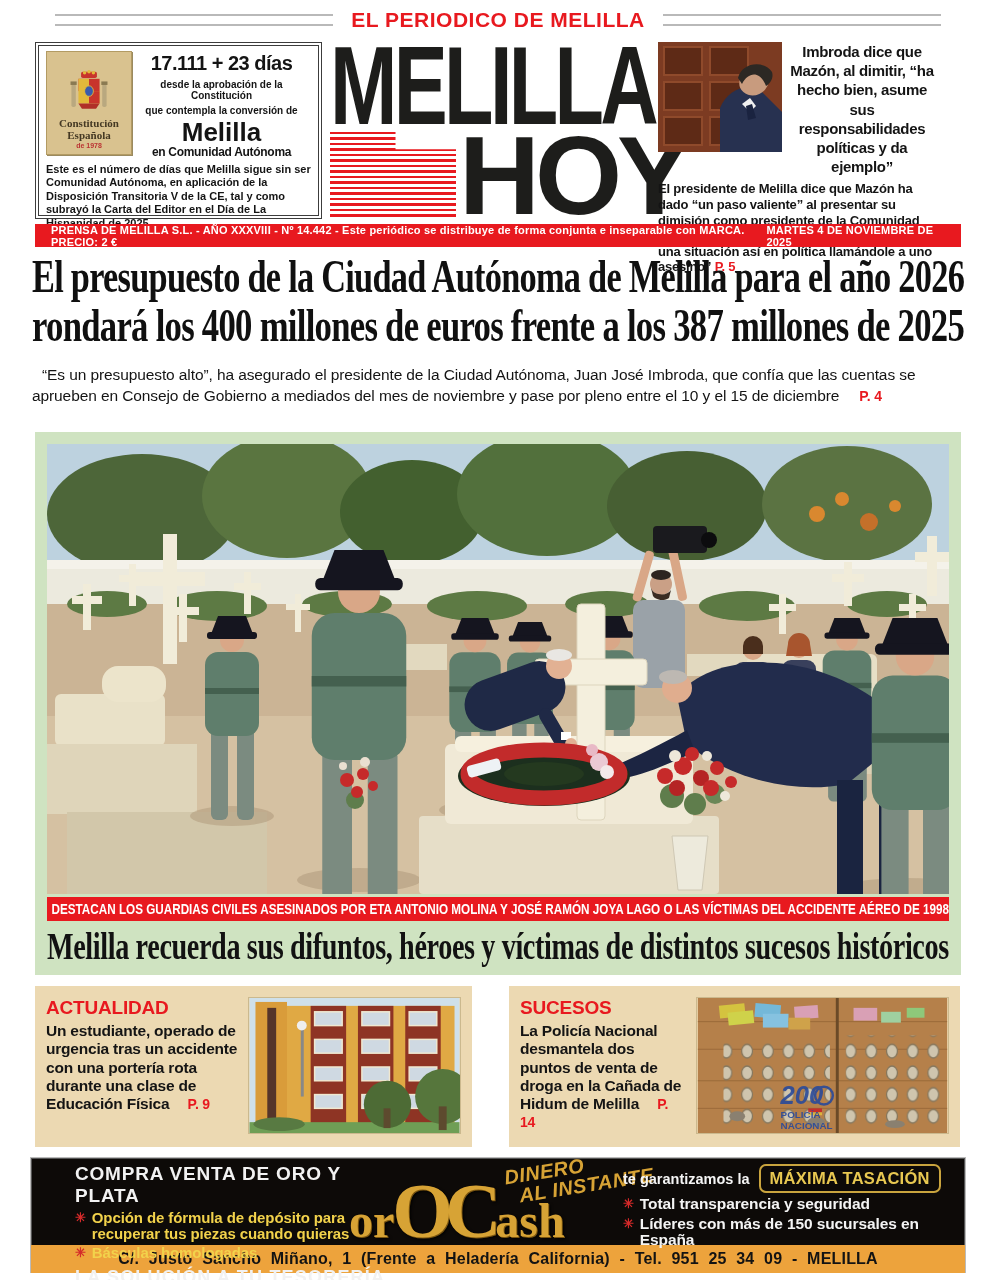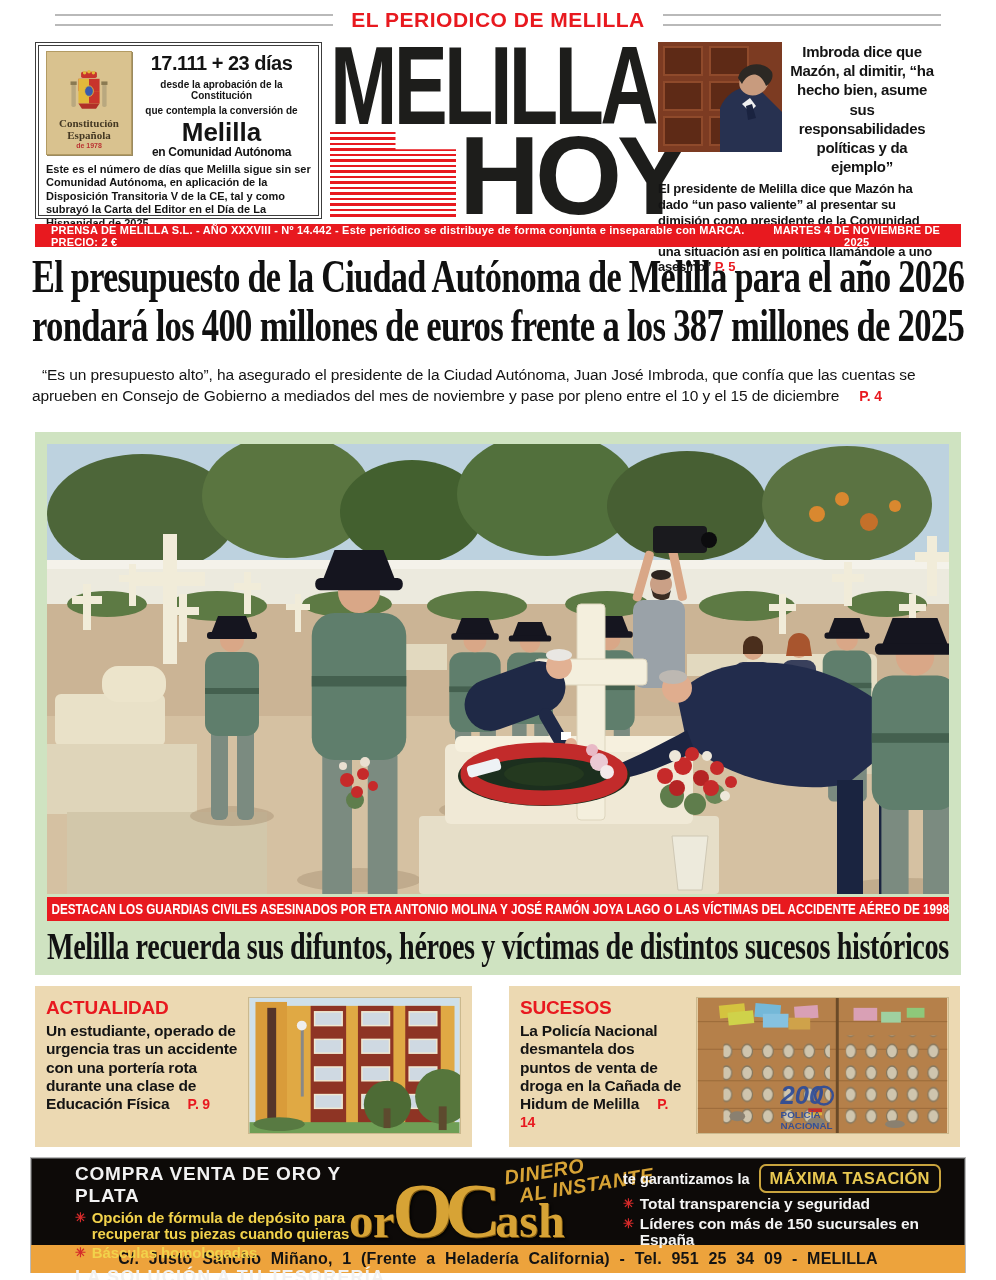--- a/index.html
+++ b/index.html
@@ -54,21 +54,21 @@
 
   
   .top-right{position:absolute;left:658px;top:42px;width:278px;height:178px;}
   .tr-head{display:flex;gap:6px;}
   .tr-headline{flex:1;font-weight:bold;font-size:15px;line-height:1.28;text-align:center;letter-spacing:-.3px;}
   .tr-body{font-weight:bold;font-size:13px;line-height:1.2;margin-top:5px;letter-spacing:-.2px;}
 
   
   .info-bar{position:absolute;left:35px;right:35px;top:224px;height:23px;background:var(--red);
     color:#fff;font-weight:bold;font-size:11px;display:flex;align-items:center;padding:0 14px 0 16px;letter-spacing:.2px;}
-  .info-date{margin-left:auto;padding-left:10px;text-align:center;}
+  .info-date{margin-left:auto;padding-left:10px;}
 
   
   .lead{position:absolute;left:32px;top:252px;width:932px;}
   .lead-h{font-family:"Liberation Serif",serif;font-weight:bold;color:#101010;}
   .lead-h .fitline{display:block;font-size:47px;line-height:1.05;letter-spacing:-1px;}
   .deck{margin-top:14px;font-size:15.5px;line-height:1.35;text-indent:10px;letter-spacing:-.1px;}
   .deck .pref{margin-left:20px;font-size:14px;text-align:center;}
 
   
   .green-band{position:absolute;left:35px;top:432px;width:926px;height:543px;background:var(--green);padding:12px;}

